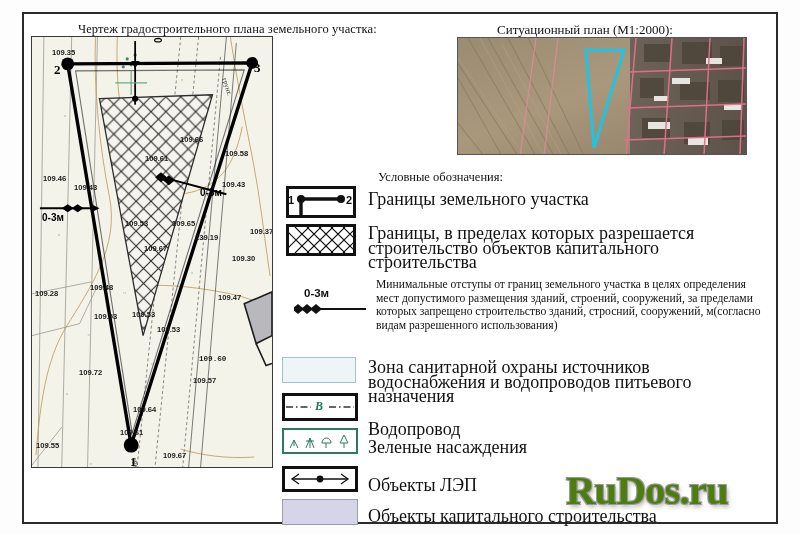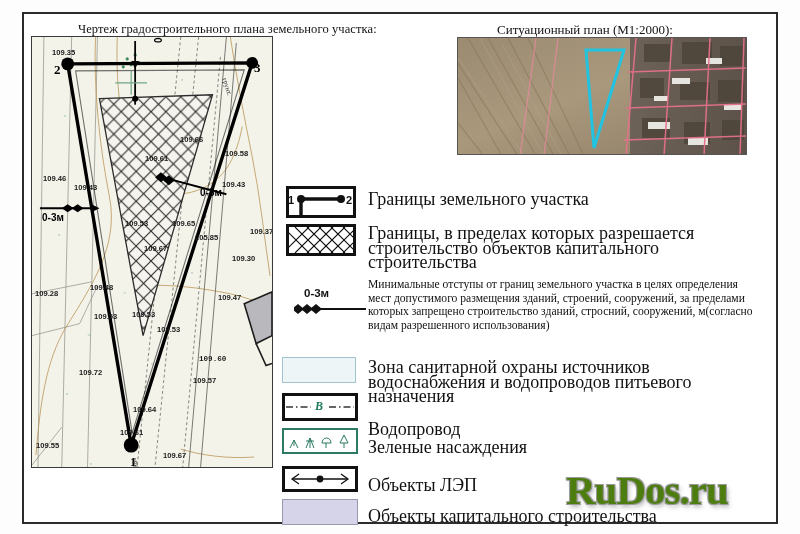--- a/index.html
+++ b/index.html
@@ -73,21 +73,21 @@
   .legend-row{position:absolute;}
   .sw{
     position:absolute;box-sizing:border-box;background:#fff;
   }
   .sw.thick{border:3px solid #111;}
   .sw.thin{border:1.2px solid #9fc4cf;}
   .sw.green{border:2px solid #2c7a63;}
   .lg-text{
     position:absolute;font-size:18px;color:#111;line-height:14.6px;
   }
-  .lg-text.small{font-size:11.6px;line-height:13.6px;}
+  .lg-text.small{font-size:11.6px;line-height:13.6px;margin-left:8px;}
   
   .watermark{
     position:absolute;left:566px;top:466px;
     font-family:"Liberation Serif",serif;
     font-size:41px;font-weight:bold;
     color:#4d7c0f;
     text-shadow:
       1px 1px 0 #9a9a9a, -1px -1px 0 #9a9a9a,
       1px -1px 0 #9a9a9a, -1px 1px 0 #9a9a9a,
       2px 3px 4px rgba(120,120,120,.55);
@@ -216,21 +216,21 @@
     <div id="elev-host">
         <div class="elev" style="left: 20px; top: 11px;">109.35</div>
         <div class="elev" style="left: 148px; top: 98px;">109.66</div>
         <div class="elev" style="left: 113px; top: 117px;">109.61</div>
         <div class="elev" style="left: 193px; top: 112px;">109.58</div>
         <div class="elev" style="left: 11px; top: 137px;">109.46</div>
         <div class="elev" style="left: 42px; top: 146px;">109.43</div>
         <div class="elev" style="left: 190px; top: 143px;">109.43</div>
         <div class="elev" style="left: 93px; top: 182px;">109.53</div>
         <div class="elev" style="left: 140px; top: 182px;">109.65</div>
-        <div class="elev" style="left: 163px; top: 196px;">205.85</div>
+        <div class="elev" style="left: 163px; top: 196px;">139.19</div>
         <div class="elev" style="left: 218px; top: 190px;">109.37</div>
         <div class="elev" style="left: 112px; top: 207px;">109.67</div>
         <div class="elev" style="left: 200px; top: 217px;">109.30</div>
         <div class="elev" style="left: 58px; top: 246px;">109.48</div>
         <div class="elev" style="left: 3px; top: 252px;">109.28</div>
         <div class="elev" style="left: 62px; top: 275px;">109.53</div>
         <div class="elev" style="left: 100px; top: 273px;">109.53</div>
         <div class="elev" style="left: 186px; top: 256px;">109.47</div>
         <div class="elev" style="left: 125px; top: 288px;">109.53</div>
         <div class="elev" style="left: 167px; top: 318px; font-family: Liberation Mono, monospace;">109.60</div>
@@ -322,20 +322,21 @@
         <path d="M78,0 L62,118"></path>
         <path d="M100,0 L86,118"></path>
       </g>
 
       <g stroke="#22c3e0" stroke-width="3" fill="none">
         <path d="M128,12 L166,12 L136,110 Z"></path>
       </g>
     </svg>
   </div>
 
+  <div class="legend-title">Условные обозначения:</div>
 
   <div class="legend-row" style="left:286px;top:186px;">
     <div class="sw thick" style="position:relative;width:70px;height:32px;">
       <svg width="64" height="26" viewBox="0 0 64 26">
         <path d="M12,10 L52,10" stroke="#111" stroke-width="3.4" fill="none"></path>
         <path d="M12,10 L12,26" stroke="#111" stroke-width="3.4" fill="none"></path>
         <circle cx="12" cy="10" r="4" fill="#111"></circle>
         <circle cx="52" cy="10" r="4" fill="#111"></circle>
       </svg>
       <span style="position:absolute;left:-1px;top:5px;font:bold 11px 'Liberation Sans',sans-serif;color:#111;">1</span>

